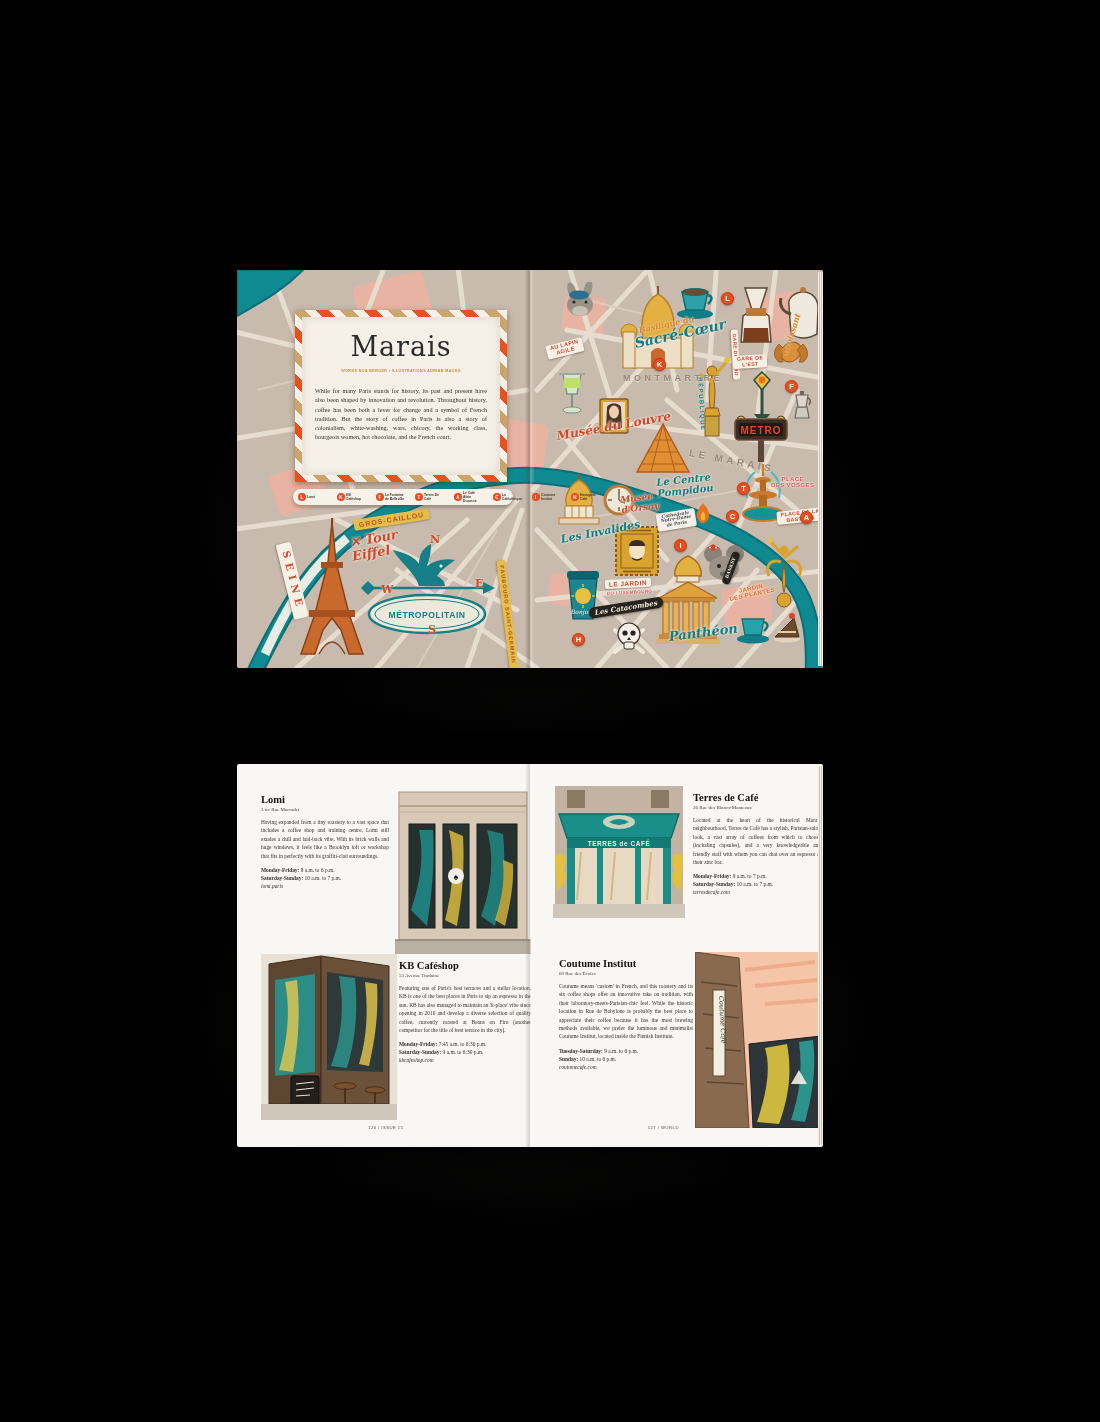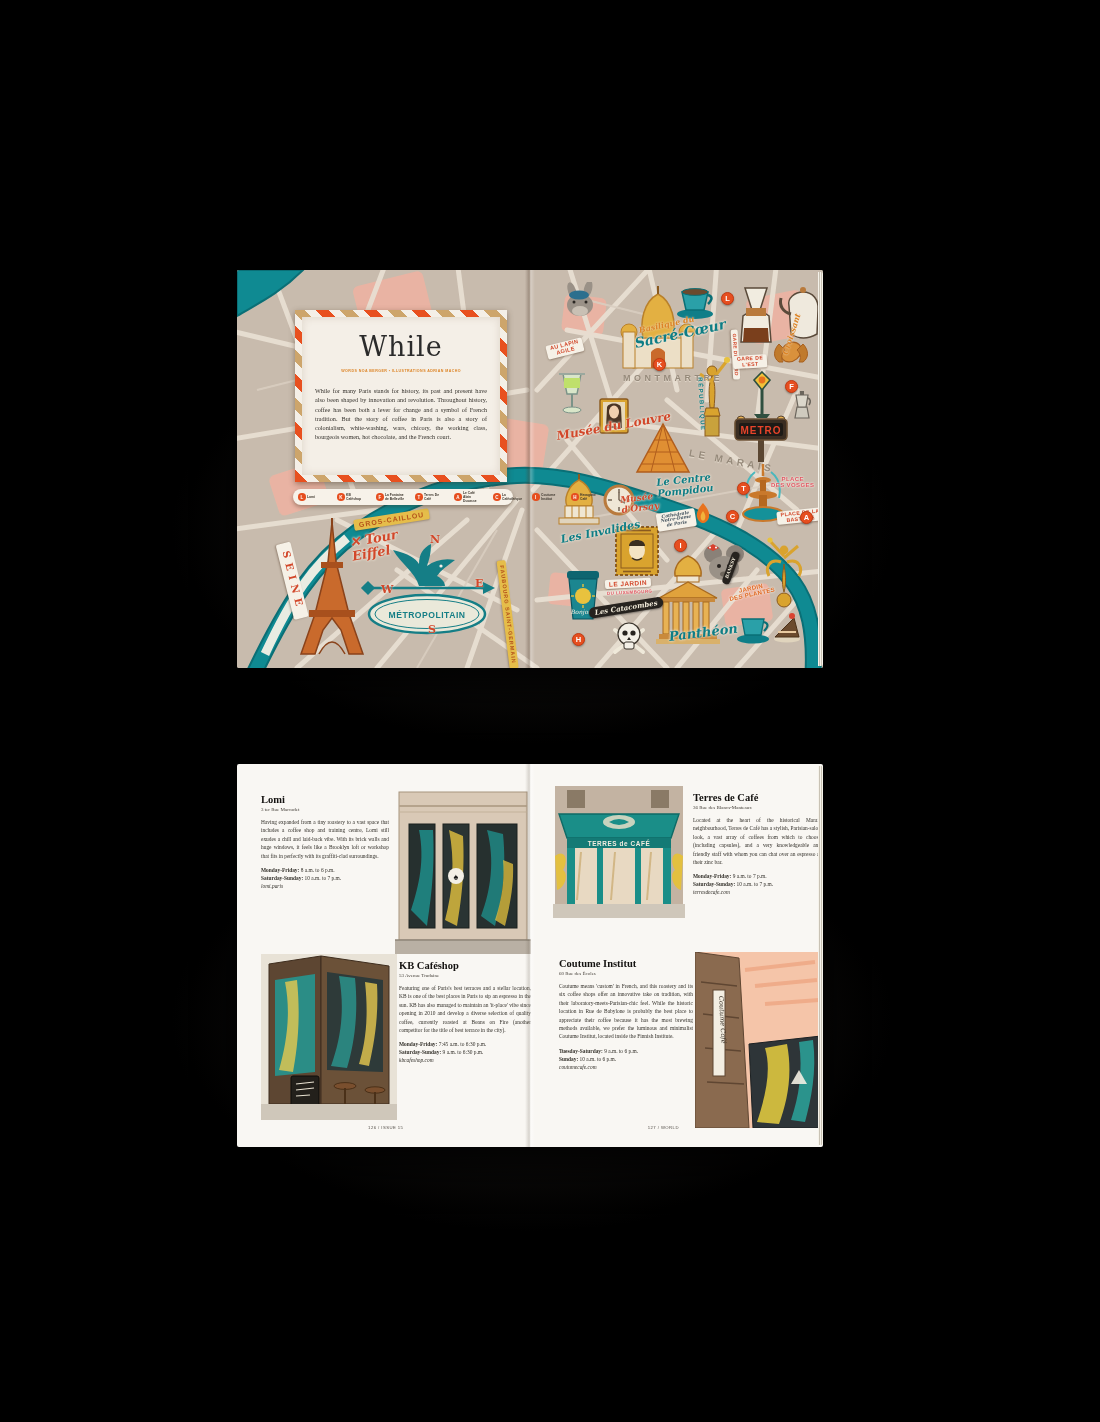--- a/index.html
+++ b/index.html
@@ -441,21 +441,21 @@
         <div class="map-marker" style="left: 548px; top: 110px;">F</div>
         <div class="map-marker" style="left: 500px; top: 212px;">T</div>
         <div class="map-marker" style="left: 489px; top: 240px;">C</div>
         <div class="map-marker" style="left: 563px; top: 241px;">A</div>
         <div class="map-marker" style="left: 437px; top: 269px;">I</div>
         <div class="map-marker" style="left: 335px; top: 363px;">H</div>
       </div>
 
     <div class="title-card">
       <div class="title-card-inner">
-        <div class="paris-title">While</div>
+        <div class="paris-title">Marais</div>
         <div class="byline">WORDS NOA BERGER  •  ILLUSTRATIONS ADRIAN MACHO</div>
         <div class="intro">While for many Paris stands for history, its past and present have also been shaped by innovation and revolution. Throughout history, coffee has been both a lever for change and a symbol of French tradition. But the story of coffee in Paris is also a story of colonialism, white-washing, wars, chicory, the working class, bourgeois women, hot chocolate, and the French court.</div>
       </div>
     </div>
     <div class="legend">
       <div style="display:flex;align-items:center;justify-content:space-between;width:100%;">
           <div class="leg-item">
             <span class="leg-dot">L</span>
             <span class="leg-label">Lomi</span>
           </div>

